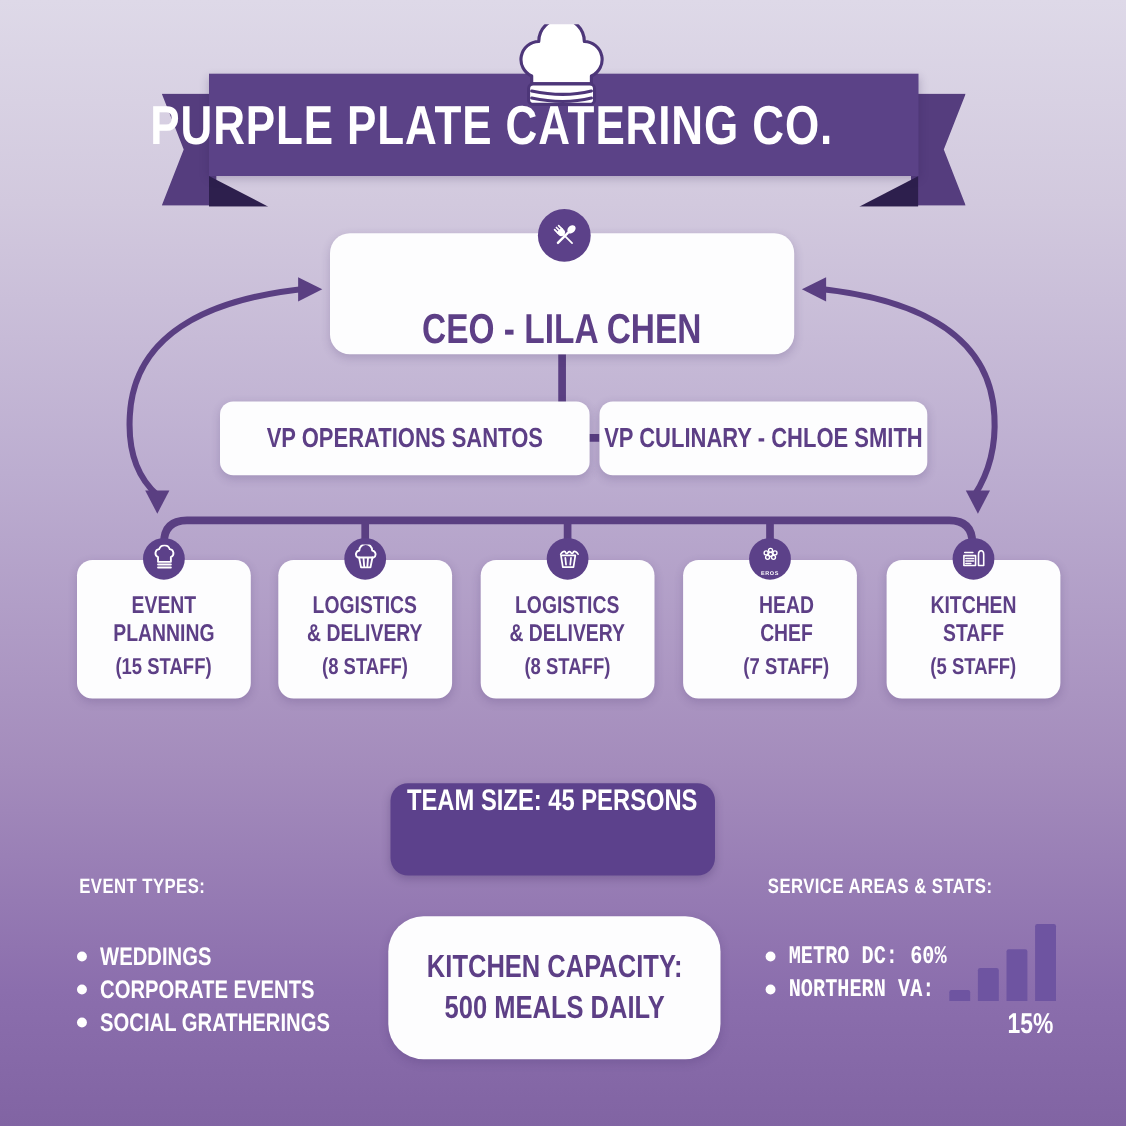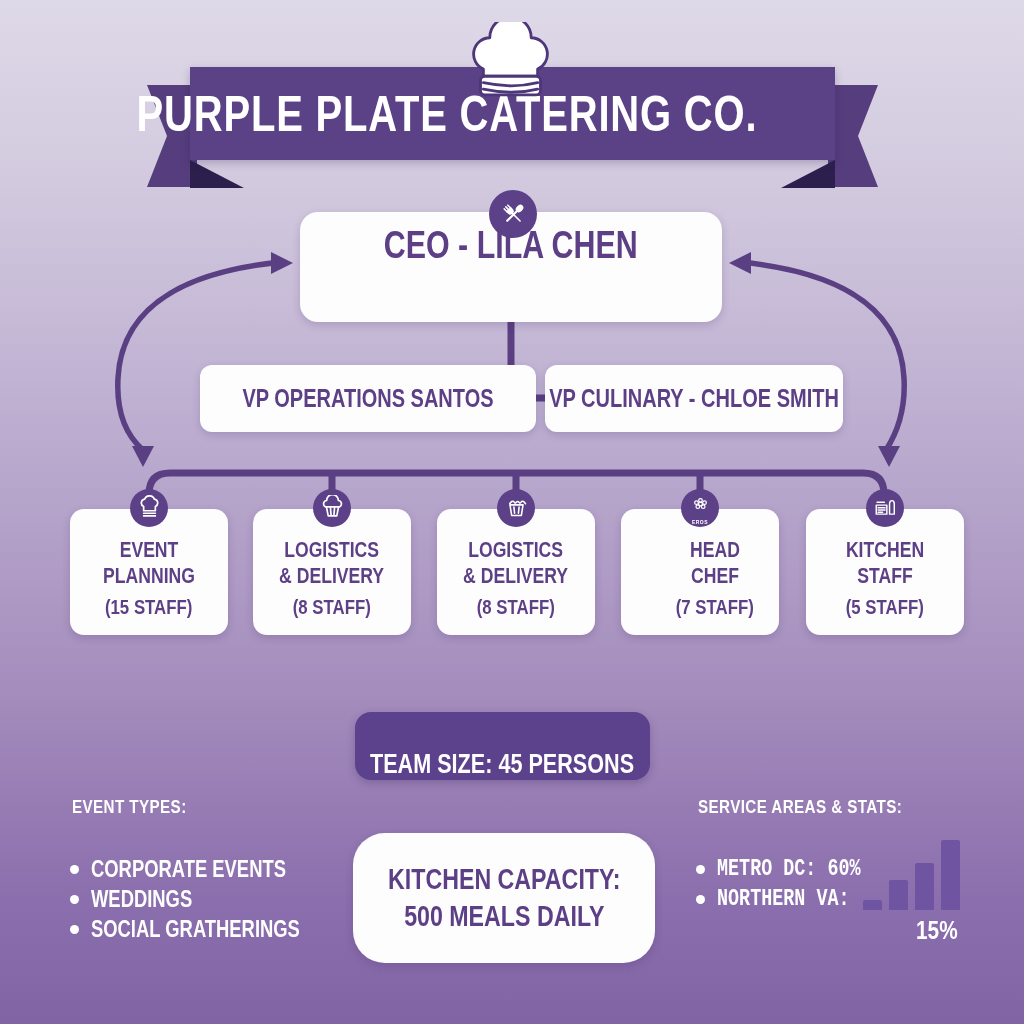--- a/index.html
+++ b/index.html
@@ -18,36 +18,36 @@
   .tail{width:50px;height:102px;background:#553d7e;top:85px;z-index:1;}
   .tail-left{left:147px;clip-path:polygon(0 0,100% 0,100% 100%,0 100%,40% 50%);}
   .tail-right{left:828px;clip-path:polygon(0 0,100% 0,60% 50%,100% 100%,0 100%);}
   .fold{width:54px;height:28px;background:#2d1f4d;top:160px;z-index:1;}
   .fold-left{left:190px;clip-path:polygon(0 0,100% 100%,0 100%);}
   .fold-right{left:781px;clip-path:polygon(100% 0,100% 100%,0 100%);}
   .hat-logo{left:453px;top:22px;z-index:3;}
   
   .card{background:#fdfdfe;border-radius:16px;box-shadow:0 3px 9px rgba(60,38,100,.20);z-index:4;}
   .ceo-box{left:300px;top:212px;width:422px;height:110px;border-radius:18px;
-    display:flex;align-items:flex-start;justify-content:center;padding-top:12px;box-sizing:border-box;}
+    display:flex;align-items:flex-end;justify-content:center;padding-top:12px;box-sizing:border-box;}
   .ceo-label{color:#5d3f86;font-size:38px;}
   .vp-box{top:365px;height:67px;border-radius:12px;display:flex;align-items:center;justify-content:center;}
   .vp-label{color:#5d3f86;font-size:25px;}
   .dept-box{top:509px;width:158px;height:126px;border-radius:14px;box-sizing:border-box;
     display:flex;flex-direction:column;align-items:center;padding-top:28px;}
   .dept-title{color:#5d3f86;font-size:22px;text-align:center;min-height:52px;display:flex;align-items:center;justify-content:center;}
   .dept-title .t{white-space:pre-line;transform:scaleX(.8);transform-origin:50% 50%;display:inline-block;line-height:1.18;}
   .dept-staff{color:#5d3f86;font-size:21px;margin-top:6px;}
   .circle{border-radius:50%;background:#5c4189;z-index:5;display:flex;align-items:center;justify-content:center;position:absolute;}
   .dept-circle{width:38px;height:38px;top:489px;}
   .ceo-circle{left:489px;top:190px;width:48px;height:48px;}
   .icon-caption{position:absolute;bottom:2px;left:0;right:0;text-align:center;color:#fff;font-size:5px;letter-spacing:.5px;font-weight:700;}
   
-  .team-badge{left:355px;top:712px;width:295px;height:68px;border-radius:16px;background:#5c418c;
-    display:flex;align-items:flex-end;justify-content:center;box-shadow:0 3px 8px rgba(45,28,80,.25);z-index:4;}
+  .team-badge{left:355px;top:712px;width:295px;height:84px;border-radius:16px;background:#5c418c;
+    display:flex;align-items:flex-start;justify-content:center;box-shadow:0 3px 8px rgba(45,28,80,.25);z-index:4;}
   .team-badge span{color:#fff;font-size:27px;}
   .capacity-box{left:353px;top:833px;width:302px;height:130px;border-radius:32px;
     display:flex;align-items:center;justify-content:center;text-align:center;}
   .capacity-text{color:#5d3f86;font-size:29px;line-height:1.28;white-space:pre-line;transform:scaleX(.8);transform-origin:50% 50%;display:inline-block;}
   
   .list-header{color:#fff;font-size:19px;letter-spacing:.5px;z-index:4;}
   .bullet-list{display:flex;flex-direction:column;z-index:4;}
   .bullet-row{display:flex;align-items:center;height:30px;}
   .bullet-dot{width:9px;height:9px;border-radius:50%;background:#fff;margin-right:12px;flex:none;}
   .bullet-text{color:#fff;font-size:23px;}
@@ -218,25 +218,25 @@
     <span class="capacity-text">KITCHEN CAPACITY:
 500 MEALS DAILY</span>
   </div>
 
   <div class="abs list-header" style="left:72px;top:796px;">
     <span class="cxl">EVENT TYPES:</span>
   </div>
   <div class="abs bullet-list" style="left:70px;top:854px;">
     <div class="bullet-row">
       <span class="bullet-dot"></span>
+      <span class="bullet-text cxl">WEDDINGS</span>
+    </div>
+    <div class="bullet-row">
+      <span class="bullet-dot"></span>
       <span class="bullet-text cxl">CORPORATE EVENTS</span>
-    </div>
-    <div class="bullet-row">
-      <span class="bullet-dot"></span>
-      <span class="bullet-text cxl">WEDDINGS</span>
     </div>
     <div class="bullet-row">
       <span class="bullet-dot"></span>
       <span class="bullet-text cxl">SOCIAL GRATHERINGS</span>
     </div>
   </div>
 
   <div class="abs list-header" style="left:698px;top:796px;">
     <span class="cxl">SERVICE AREAS &amp; STATS:</span>
   </div>

